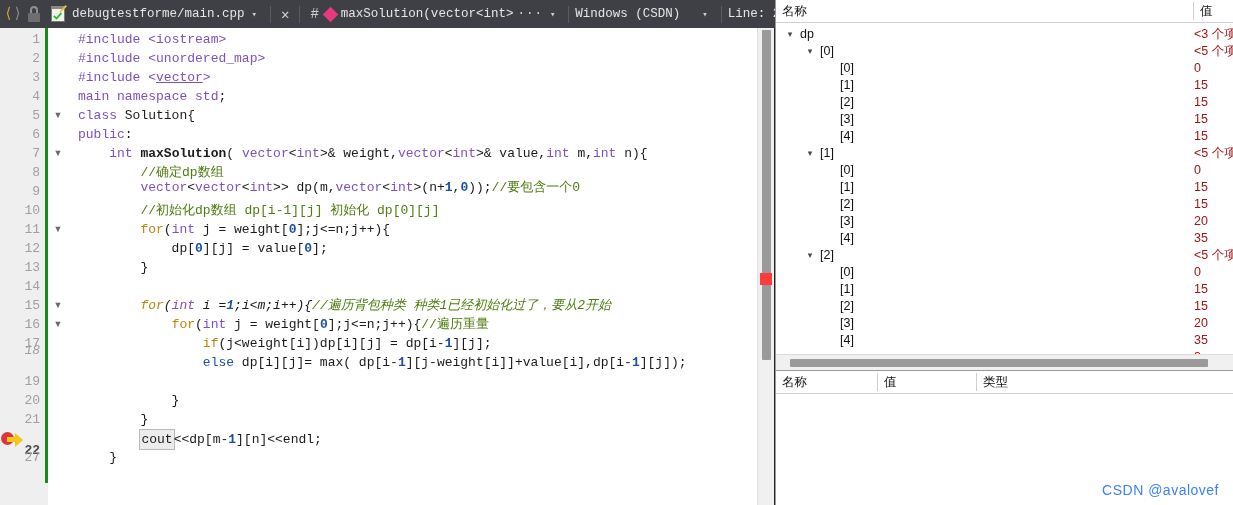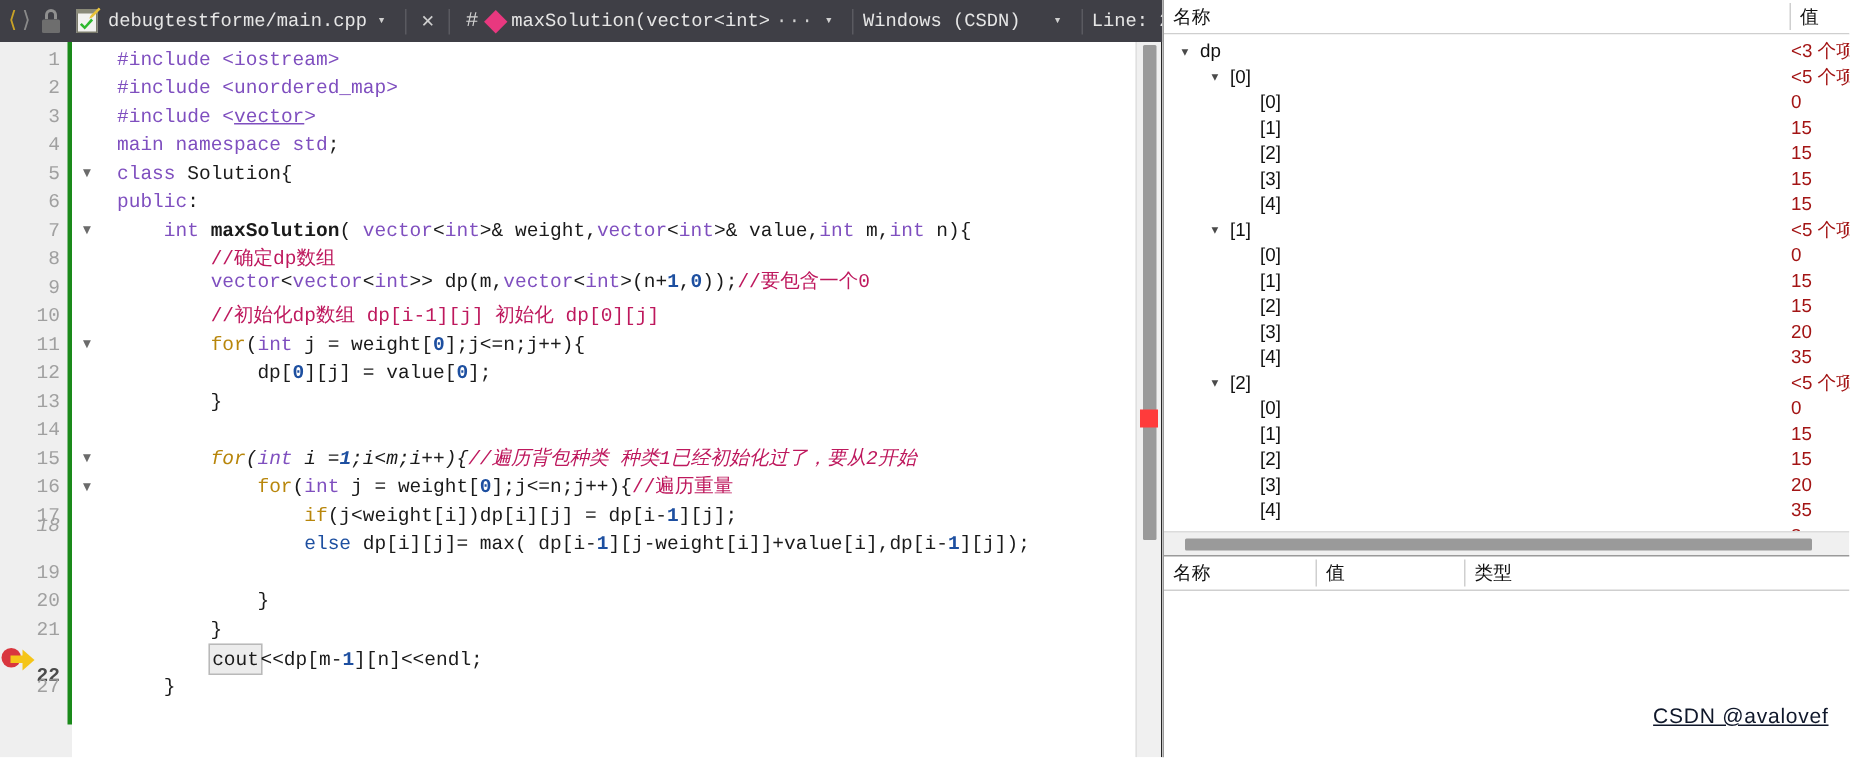--- a/index.html
+++ b/index.html
@@ -66,21 +66,21 @@
   .exec-arrow .head{position:absolute;left:8px;top:0.5px;width:0;height:0;
     border-top:7px solid transparent;border-bottom:7px solid transparent;border-left:8px solid #f5c518;}
 
   .cl{
     position:absolute;left:0;height:19px;line-height:19px;white-space:pre;
     font-family:"Liberation Mono","DejaVu Sans Mono",monospace;font-size:13px;color:#1a1a1a;
   }
   .k{color:#7f4fbf;}        
   .kb{color:#1d4fa0;}       
   .pp{color:#7f4fbf;}
-  .cm{color:#be185d;}       
+  .cm{color:#4d7c0f;}       
   .fn{color:#1a1a1a;font-weight:bold;}
   .num{color:#1d4fa0;font-weight:bold;}
   .ty{color:#b8860b;}       
   .inc{color:#7f4fbf;text-decoration:underline;}
   .hl-box{display:inline-block;border:1px solid #b9b9b9;background:#ececec;padding:0 1px;margin:0 -1px;}
 
   
   .v-scroll{position:absolute;right:0;top:0;width:17px;height:100%;background:#f0f0f0;border-left:1px solid #e0e0e0;}
   .v-thumb{position:absolute;left:4px;top:2px;width:9px;height:330px;background:#9a9a9a;border-radius:1px;}
   .v-bpmark{position:absolute;left:2px;top:245px;width:12px;height:12px;background:#ff3b3b;}
@@ -102,22 +102,22 @@
     user-select:none;}
   .h-scroll{position:absolute;left:0;right:0;bottom:0;height:15px;background:#f0f0f0;border-top:1px solid #dcdcdc;}
   .h-thumb{position:absolute;left:14px;top:4px;width:418px;height:8px;background:#9a9a9a;border-radius:1px;}
 
   .panel-bottom{flex:1;position:relative;background:#fff;border-top:1px solid #9a9a9a;}
   .pb-hdr{height:22px;position:relative;border-bottom:1px solid #cfcfcf;font-size:12.5px;color:#111;}
   .pb-hdr .hcell{position:absolute;top:0;height:22px;line-height:22px;padding-left:6px;}
   .pb-hdr .hsep{position:absolute;top:2px;height:18px;width:1px;background:#cfcfcf;}
   .pb-body{position:absolute;left:0;right:0;top:23px;bottom:0;background:#fff;}
 
-  .watermark{position:absolute;right:14px;bottom:20px;color:#0f172a;font-size:14px;
-    font-family:"Liberation Sans",sans-serif;letter-spacing:.5px;text-decoration:underline;}
+  .watermark{position:absolute;right:14px;bottom:7px;color:#3b82f6;font-size:14px;
+    font-family:"Liberation Sans",sans-serif;letter-spacing:.5px;}
 </style>
 </head>
 <body>
 
 <div class="app">
 
   <div class="editor-col">
 
     <div class="toolbar">
       <span class="tb-nav">⟨</span>

